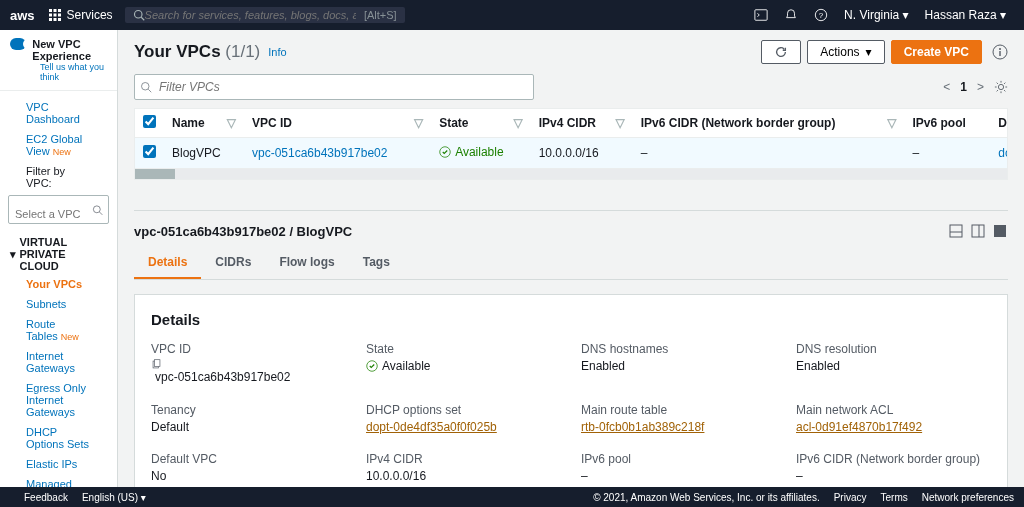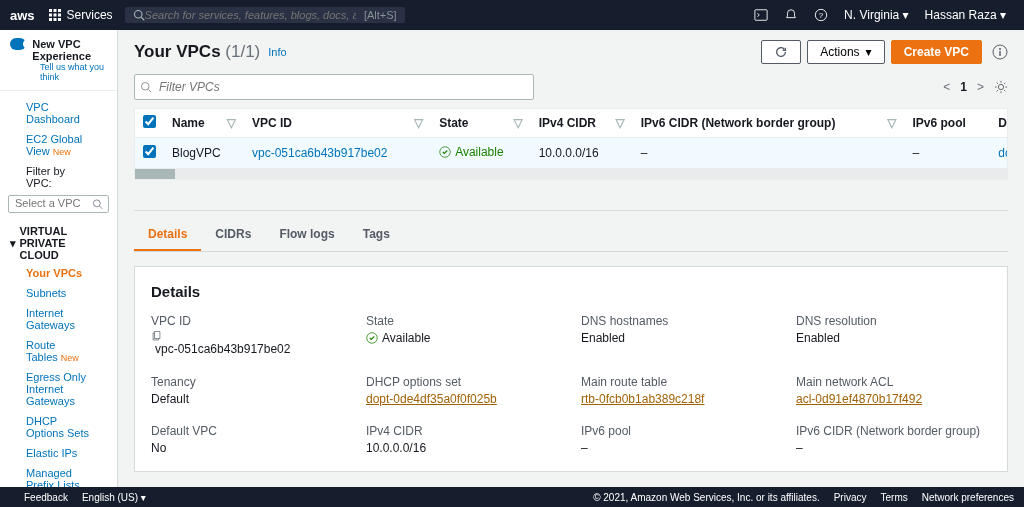--- a/index.html
+++ b/index.html
@@ -23,21 +23,21 @@
 .new-exp .title { font-size: 11px; font-weight: bold; }
 .new-exp .sub { font-size: 9px; color: #0073bb; margin-left: 30px; }
 .sidebar { padding: 6px 0; }
 .sidebar .item { padding: 4px 26px; font-size: 11px; color: #0073bb; cursor: pointer; display: block; }
 .sidebar .item.plain { color: #16191f; }
 .sidebar .item.active { color: #ec7211; font-weight: bold; }
 .sidebar .item .new-badge { color: #ec7211; font-size: 9px; margin-left: 3px; font-weight: normal; }
 .sidebar .section-head { padding: 6px 10px 2px; font-size: 11px; font-weight: bold; color: #16191f; display: flex; align-items: center; }
 .sidebar .section-head .caret { margin-right: 4px; }
 .sidebar .filter-input { margin: 2px 8px 6px; }
-.sidebar .filter-input input { width: 100%; padding: 1px 18px 3px 6px; border: 1px solid #aab7b8; border-radius: 2px; font-size: 11px; }
+.sidebar .filter-input input { width: 100%; padding: 12px 18px 3px 6px; border: 1px solid #aab7b8; border-radius: 2px; font-size: 11px; }
 .sidebar .filter-wrap { position: relative; }
 .sidebar .filter-wrap .mag { position: absolute; right: 6px; top: 50%; transform: translateY(-50%); }
 .content { flex: 1; overflow-y: auto; padding: 10px 16px; position: relative; }
 .header-row { display: flex; align-items: center; margin-bottom: 10px; }
 .header-row .title { font-size: 17px; font-weight: bold; }
 .header-row .count { color: #687078; font-weight: normal; }
 .header-row .info { color: #0073bb; font-size: 11px; margin-left: 8px; cursor: pointer; }
 .header-row .spacer { flex: 1; }
 .btn { border: 1px solid #545b64; background: #fff; padding: 4px 12px; font-size: 12px; border-radius: 2px; cursor: pointer; display: inline-flex; align-items: center; }
 .btn.primary { background: #ec7211; color: #fff; border-color: #ec7211; font-weight: bold; }
@@ -156,22 +156,22 @@
               <line x1="11" y1="11" x2="15" y2="15" stroke="#545b64"></line>
             </svg>
           </span>
       </div>
       <div class="section-head">
           <span class="caret">▾</span>
           <span>VIRTUAL PRIVATE CLOUD</span>
         </div>
       <a class="item active">Your VPCs</a>
       <a class="item">Subnets</a>
+      <a class="item"><span>Route Tables</span><span class="new-badge">New</span></a>
       <a class="item">Internet Gateways</a>
-      <a class="item"><span>Route Tables</span><span class="new-badge">New</span></a>
       <a class="item">Egress Only Internet Gateways</a>
       <a class="item">DHCP Options Sets</a>
       <a class="item">Elastic IPs</a>
       <a class="item">Managed Prefix Lists</a>
       <a class="item">Endpoints</a>
       <a class="item">Endpoint Services</a>
       <a class="item">NAT Gateways</a>
 
     </div>
   </div>
@@ -258,20 +258,41 @@
             <td><span class="link">dopt-0de4df35a0f</span></td>
           </tr>
         </tbody>
       </table>
       <div class="scroll-track">
           <div class="thumb"></div>
         </div>
     </div>
 
     <div class="detail-panel">
+      <div class="detail-header">
+        <span class="title">vpc-051ca6b43b917be02 / BlogVPC</span>
+        <span class="spacer"></span>
+        <span class="layout-icon">
+            <svg width="16" height="16" viewBox="0 0 16 16">
+              <rect x="2" y="2" width="12" height="12" stroke="#545b64" fill="none"></rect>
+              <line x1="2" y1="9" x2="14" y2="9" stroke="#545b64"></line>
+            </svg>
+          </span>
+        <span class="layout-icon">
+            <svg width="16" height="16" viewBox="0 0 16 16">
+              <rect x="2" y="2" width="12" height="12" stroke="#545b64" fill="none"></rect>
+              <line x1="9" y1="2" x2="9" y2="14" stroke="#545b64"></line>
+            </svg>
+          </span>
+        <span class="layout-icon">
+            <svg width="16" height="16" viewBox="0 0 16 16">
+              <rect x="2" y="2" width="12" height="12" fill="#545b64"></rect>
+            </svg>
+          </span>
+      </div>
       <div class="tabs">
         <div class="tab active">Details</div>
         <div class="tab">CIDRs</div>
         <div class="tab">Flow logs</div>
         <div class="tab">Tags</div>
       </div>
       <div class="details-card">
         <h3>Details</h3>
         <div class="detail-grid">
           <div class="detail-item">

